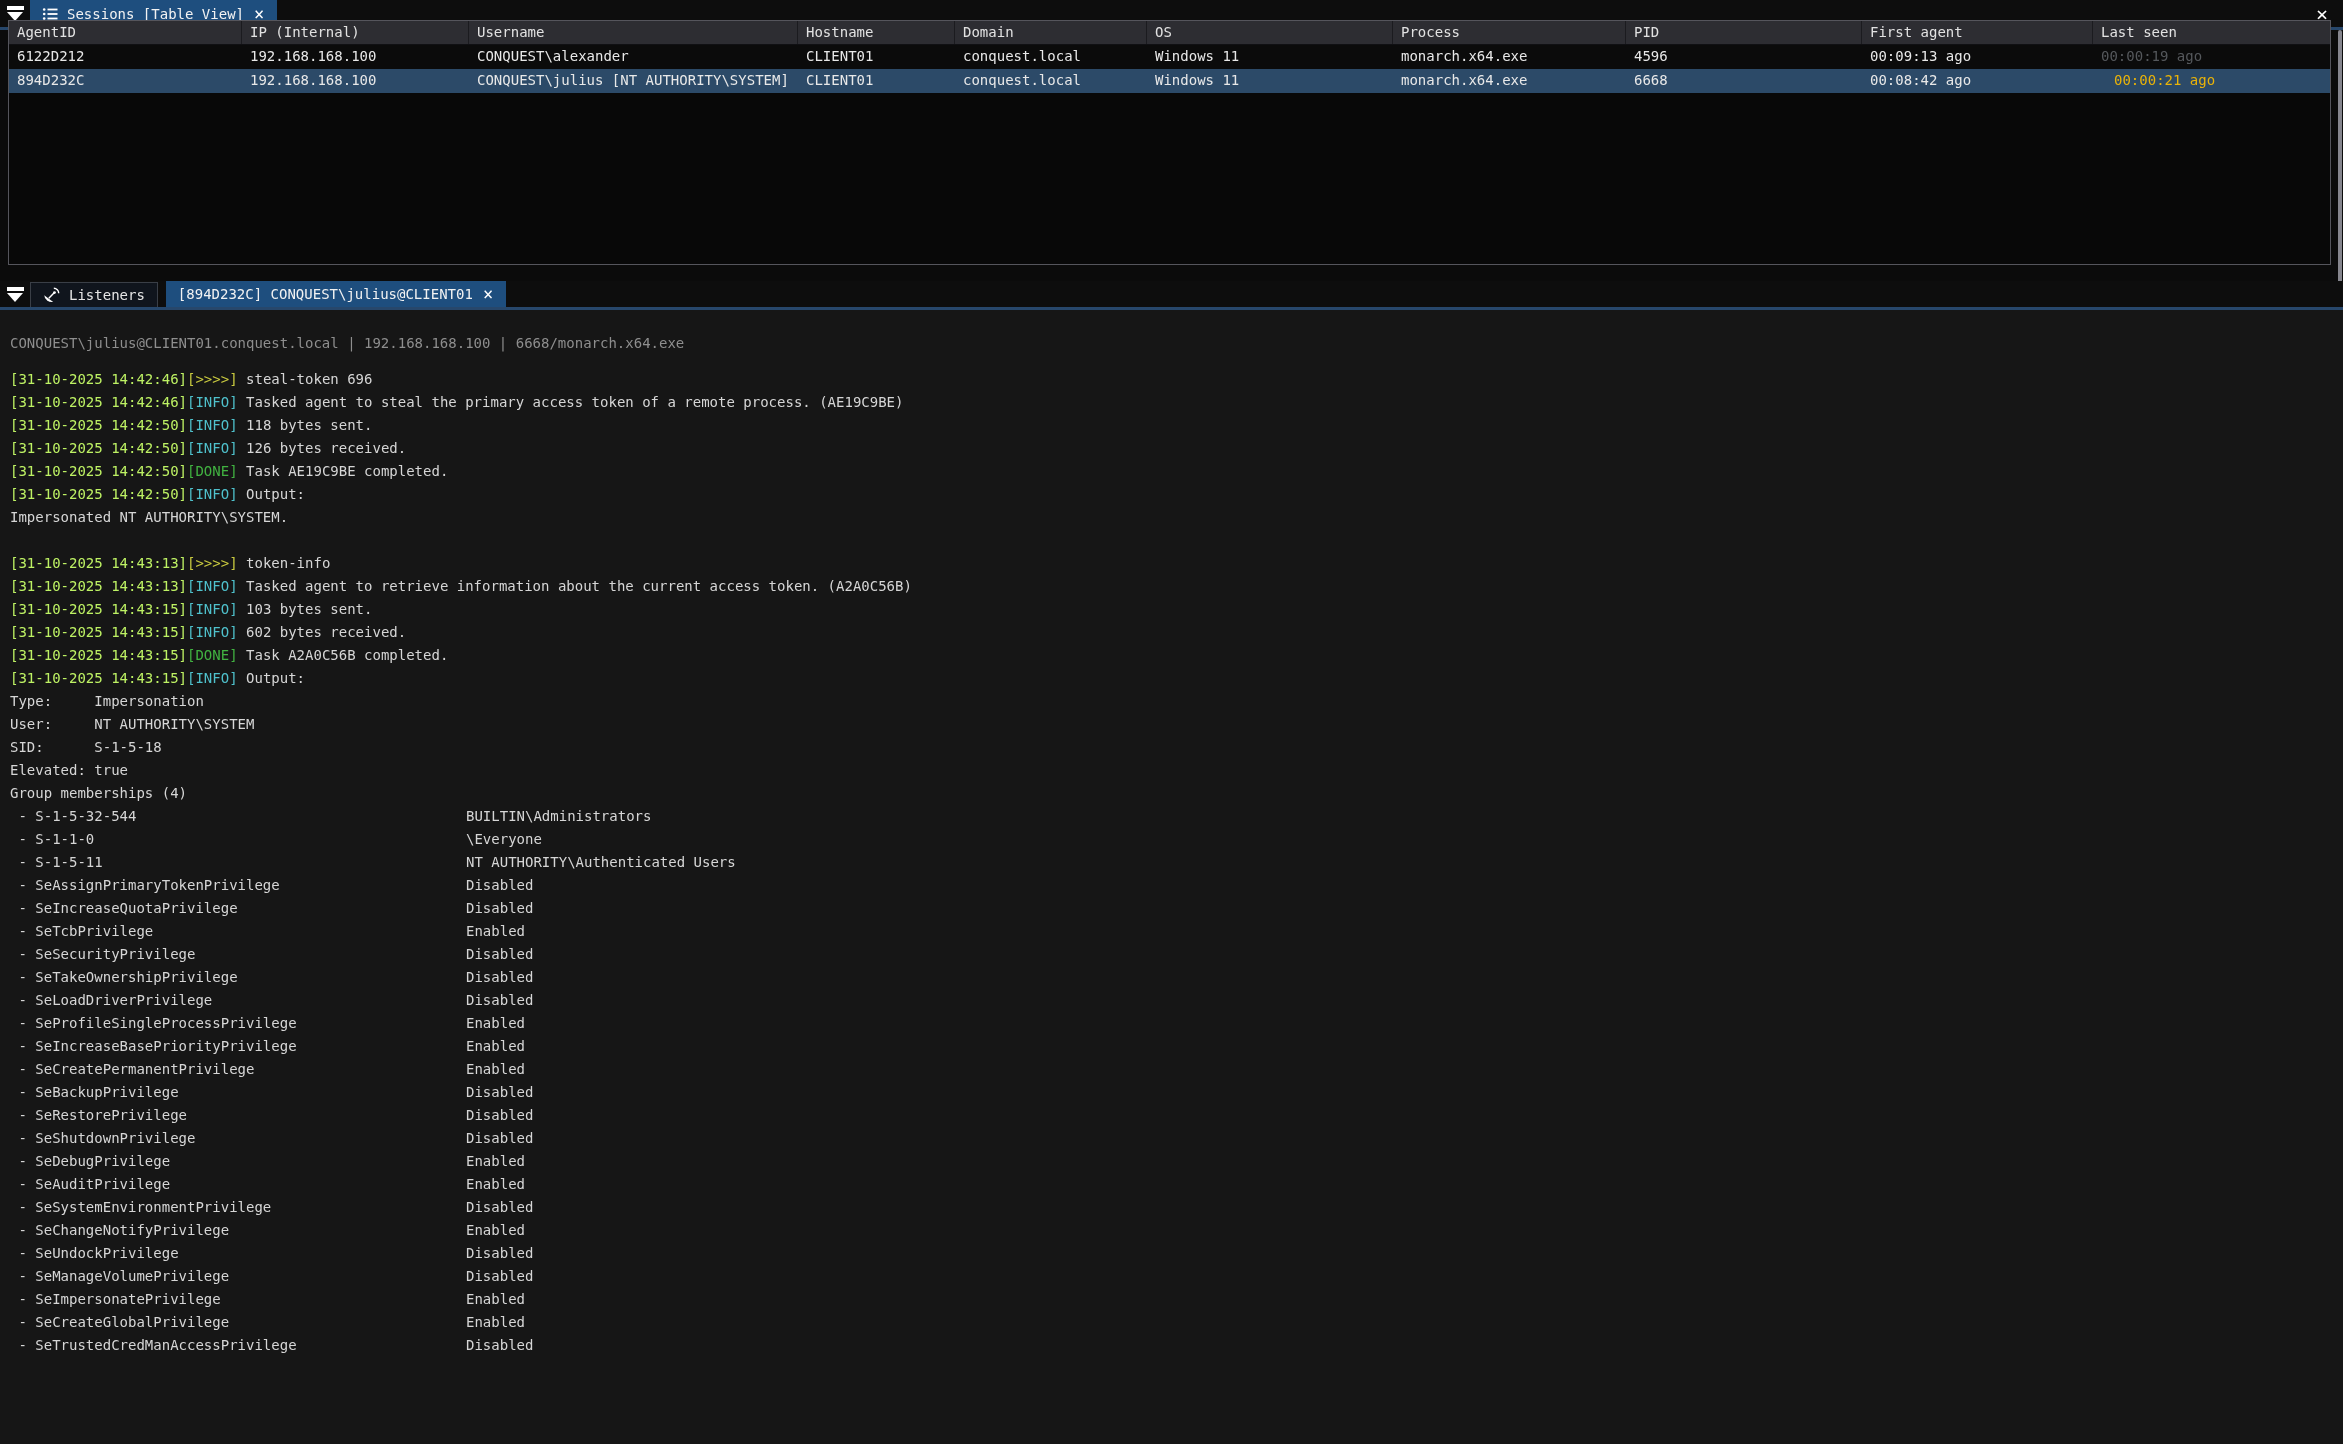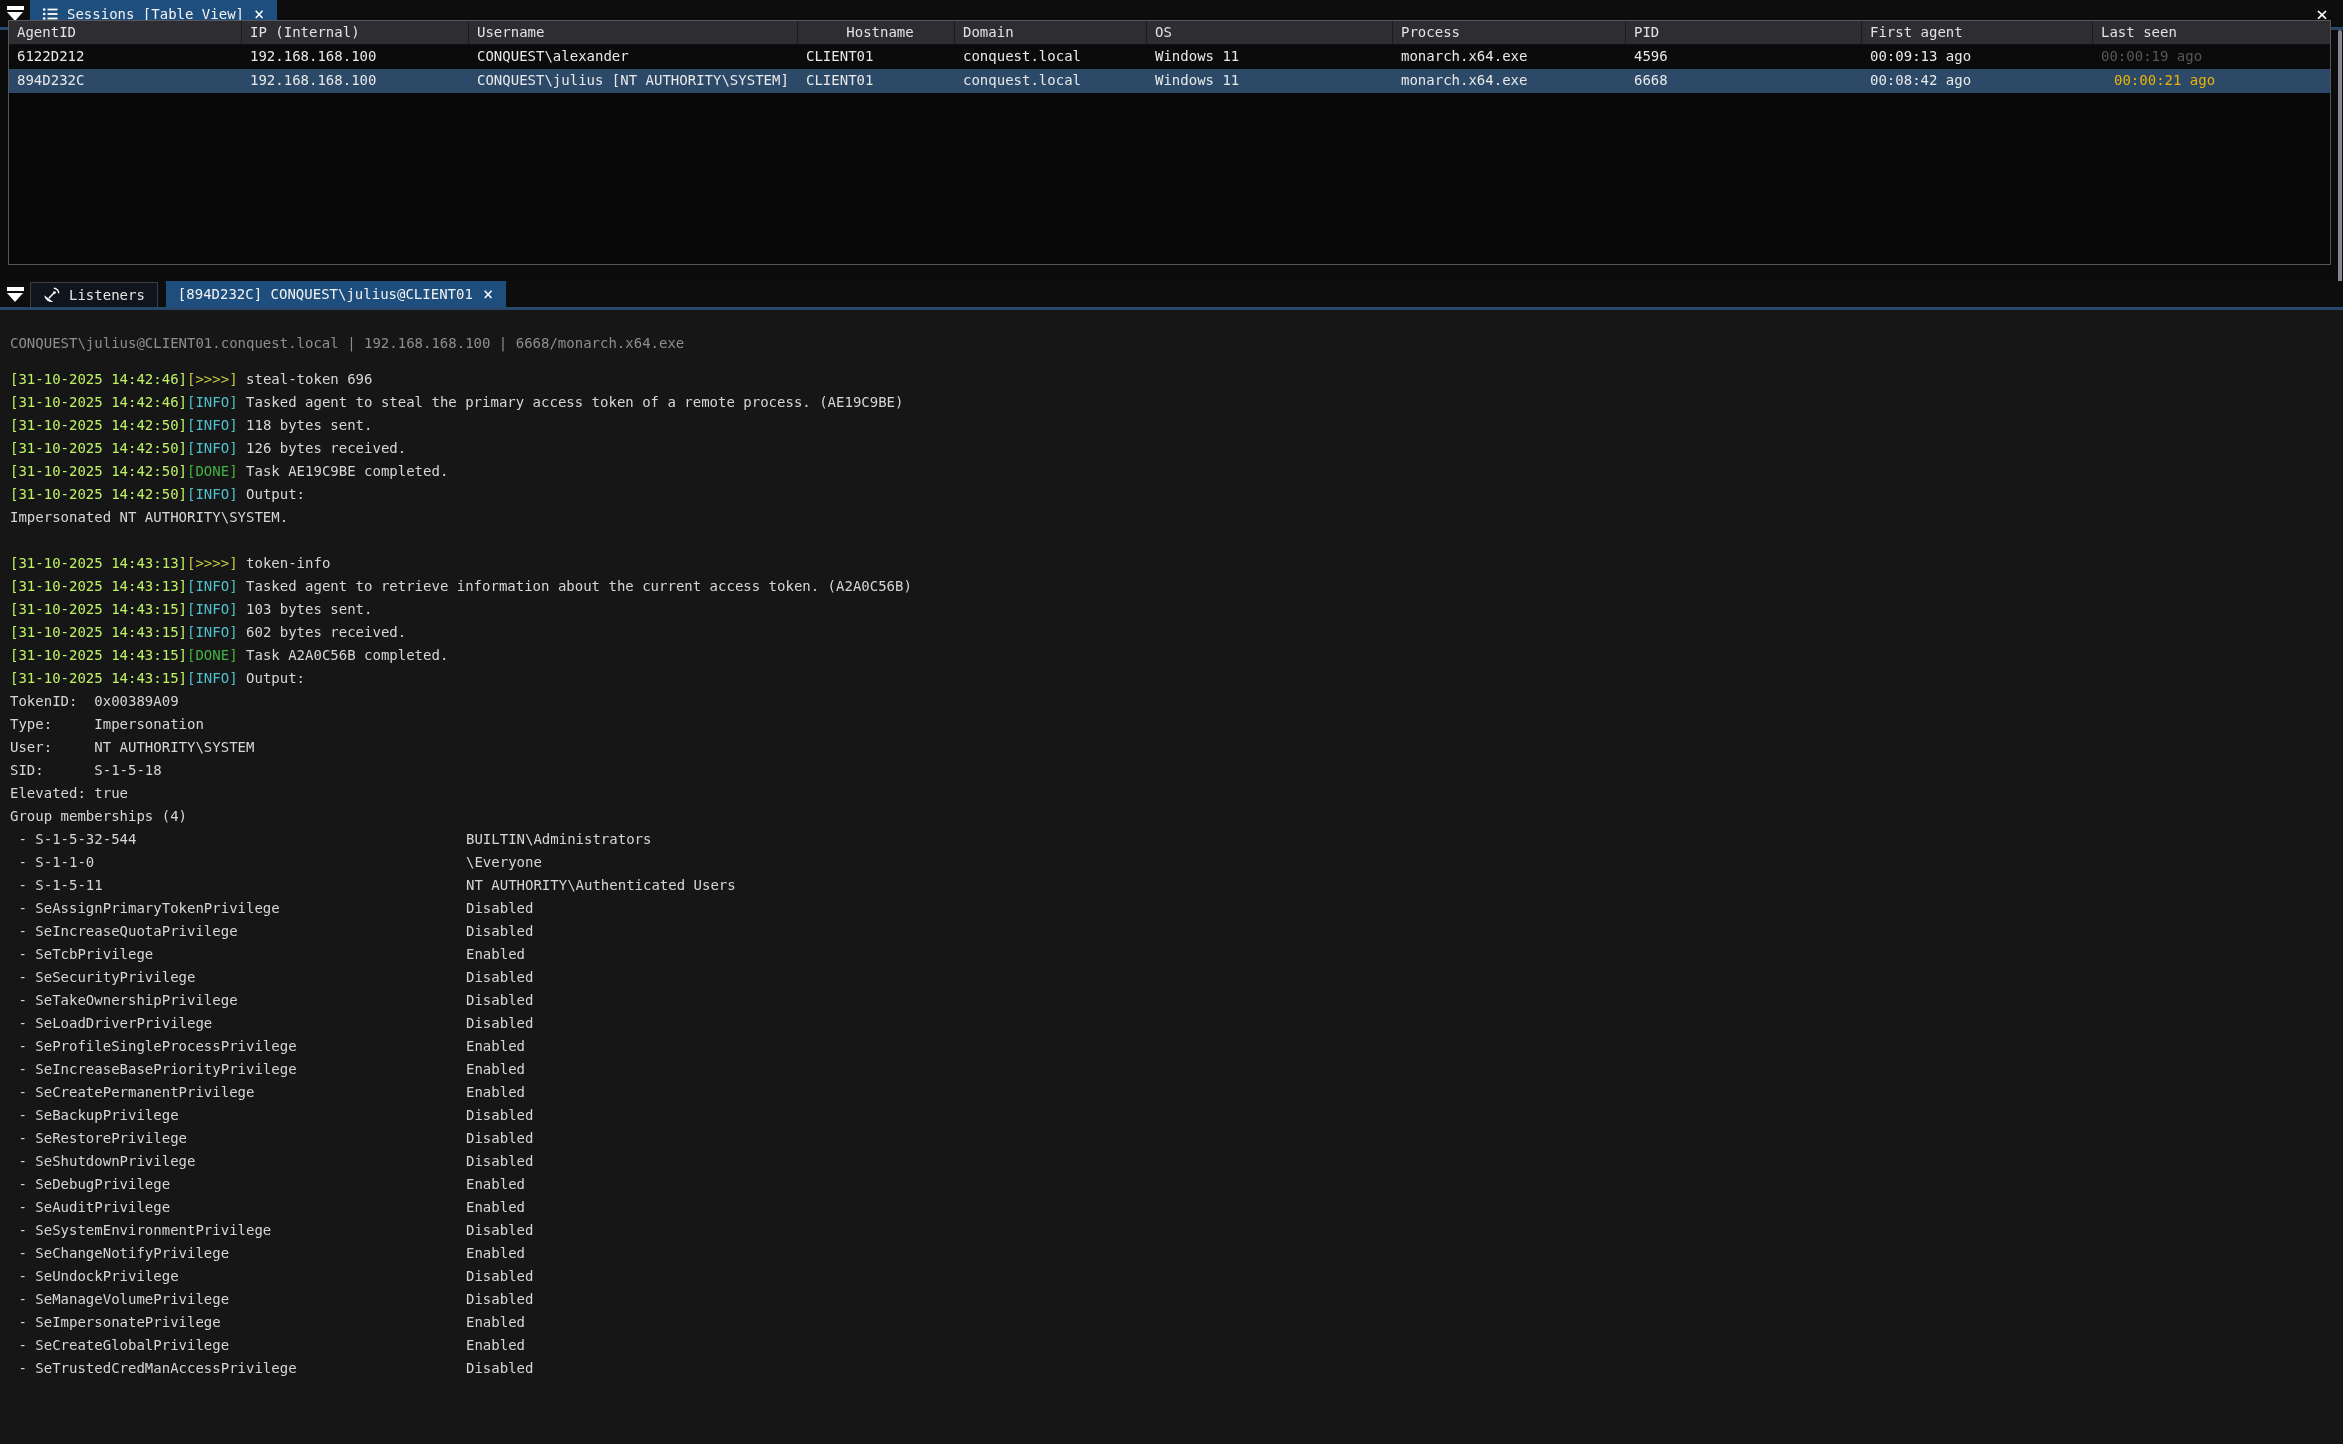--- a/index.html
+++ b/index.html
@@ -80,21 +80,21 @@
       <span class="tab-close">×</span>
     </div>
     <div class="win-close">×</div>
   </div>
 
   <div class="table-area">
     <div class="t-row header" id="thead">
         <div class="cell" style="width: 233px;">AgentID</div>
         <div class="cell" style="width: 227px;">IP (Internal)</div>
         <div class="cell" style="width: 329px;">Username</div>
-        <div class="cell" style="width: 157px; text-align: center;">Hostname</div>
+        <div class="cell" style="width: 157px;">Hostname</div>
         <div class="cell" style="width: 192px;">Domain</div>
         <div class="cell" style="width: 246px;">OS</div>
         <div class="cell" style="width: 233px;">Process</div>
         <div class="cell" style="width: 236px;">PID</div>
         <div class="cell" style="width: 231px;">First agent</div>
         <div class="cell" style="width: 239px;">Last seen</div>
       </div>
     <div id="tbody">
         <div class="t-row r0">
           <div class="cell" style="width: 233px;">6122D212</div>
@@ -156,21 +156,20 @@
         <div class="cline"><span class="ts">[31-10-2025 14:42:50]</span><span class="tag-done">[DONE]</span><span> Task AE19C9BE completed.</span></div>
         <div class="cline"><span class="ts">[31-10-2025 14:42:50]</span><span class="tag-info">[INFO]</span><span> Output:</span></div>
         <div class="cline">Impersonated NT AUTHORITY\SYSTEM.</div>
         <div class="cline">&nbsp;</div>
         <div class="cline"><span class="ts">[31-10-2025 14:43:13]</span><span class="tag-cmd">[&gt;&gt;&gt;&gt;]</span><span> token-info</span></div>
         <div class="cline"><span class="ts">[31-10-2025 14:43:13]</span><span class="tag-info">[INFO]</span><span> Tasked agent to retrieve information about the current access token. (A2A0C56B)</span></div>
         <div class="cline"><span class="ts">[31-10-2025 14:43:15]</span><span class="tag-info">[INFO]</span><span> 103 bytes sent.</span></div>
         <div class="cline"><span class="ts">[31-10-2025 14:43:15]</span><span class="tag-info">[INFO]</span><span> 602 bytes received.</span></div>
         <div class="cline"><span class="ts">[31-10-2025 14:43:15]</span><span class="tag-done">[DONE]</span><span> Task A2A0C56B completed.</span></div>
         <div class="cline"><span class="ts">[31-10-2025 14:43:15]</span><span class="tag-info">[INFO]</span><span> Output:</span></div>
-        <div class="cline">TokenID:  0x00389A09</div>
         <div class="cline">Type:     Impersonation</div>
         <div class="cline">User:     NT AUTHORITY\SYSTEM</div>
         <div class="cline">SID:      S-1-5-18</div>
         <div class="cline">Elevated: true</div>
         <div class="cline">Group memberships (4)</div>
         <div class="cline"><span> - S-1-5-32-544</span><span class="c2">BUILTIN\Administrators</span></div>
         <div class="cline"><span> - S-1-1-0</span><span class="c2">\Everyone</span></div>
         <div class="cline"><span> - S-1-5-11</span><span class="c2">NT AUTHORITY\Authenticated Users</span></div>
         <div class="cline"><span> - SeAssignPrimaryTokenPrivilege</span><span class="c2">Disabled</span></div>
         <div class="cline"><span> - SeIncreaseQuotaPrivilege</span><span class="c2">Disabled</span></div>

